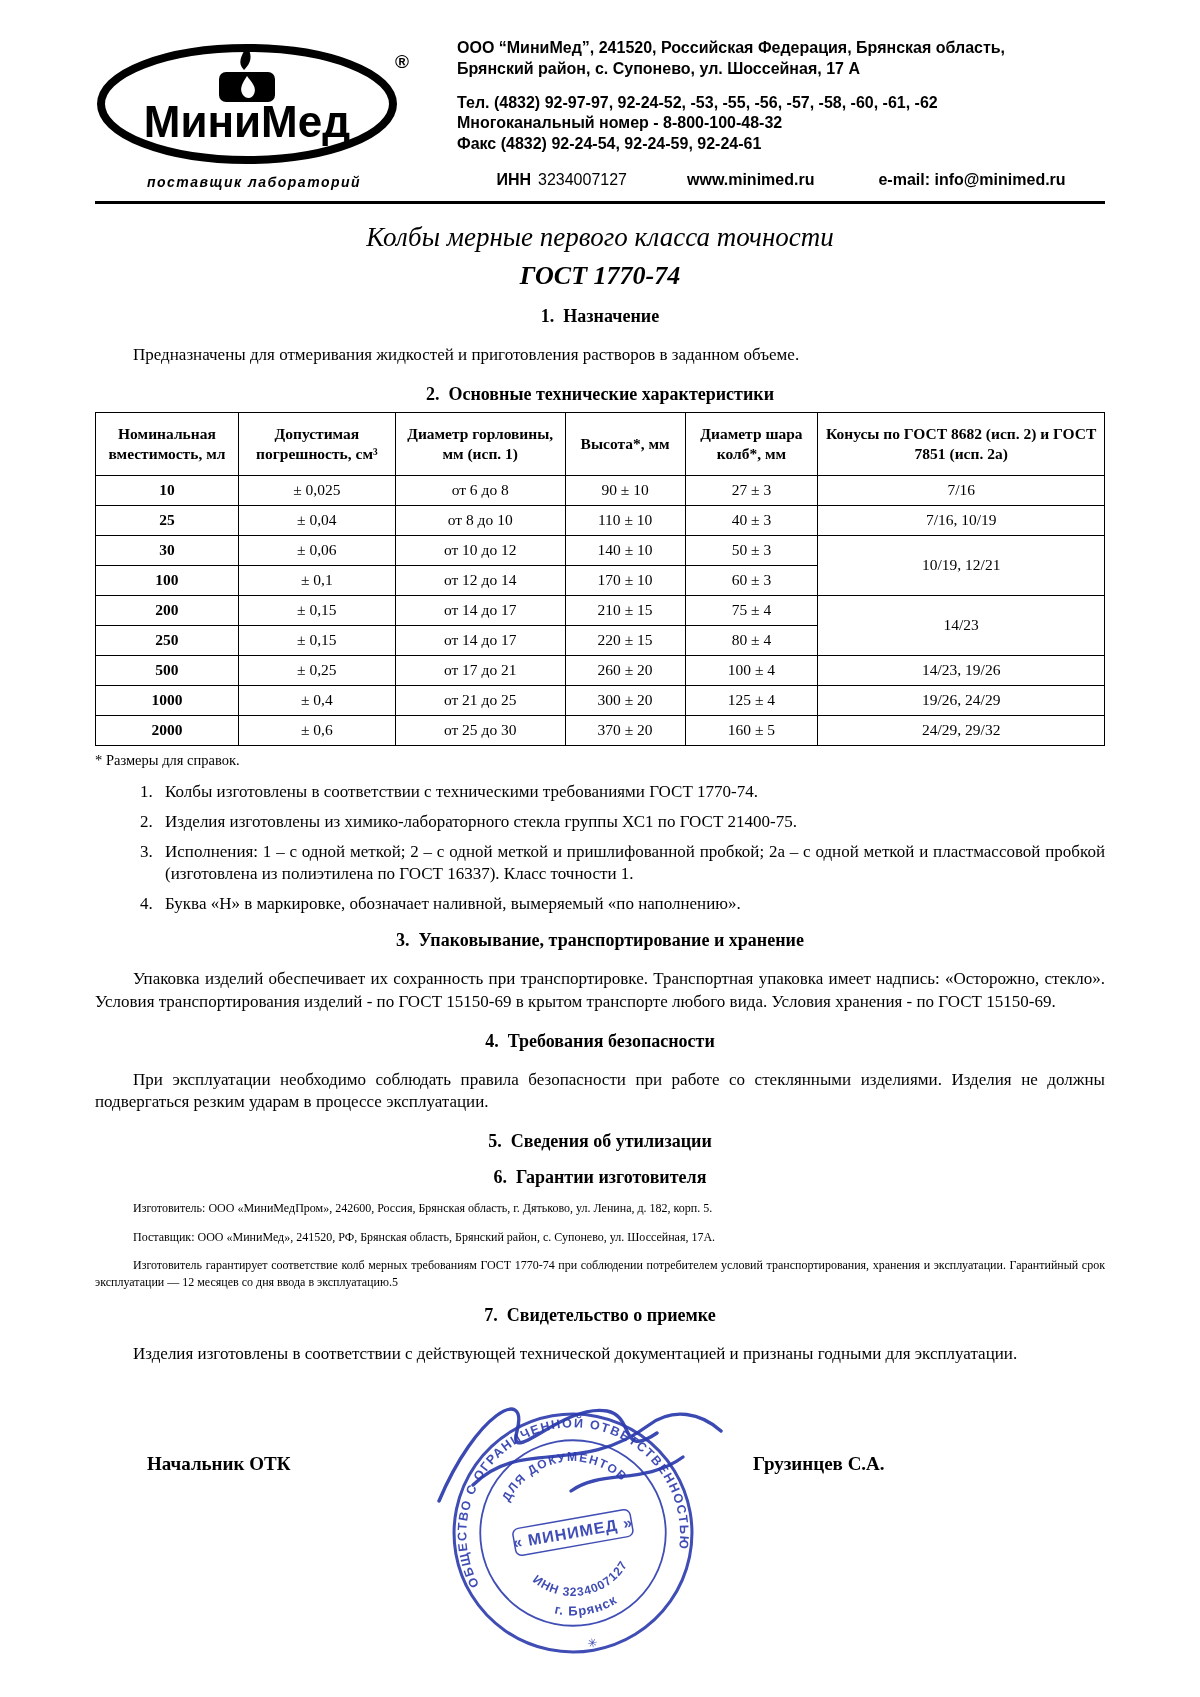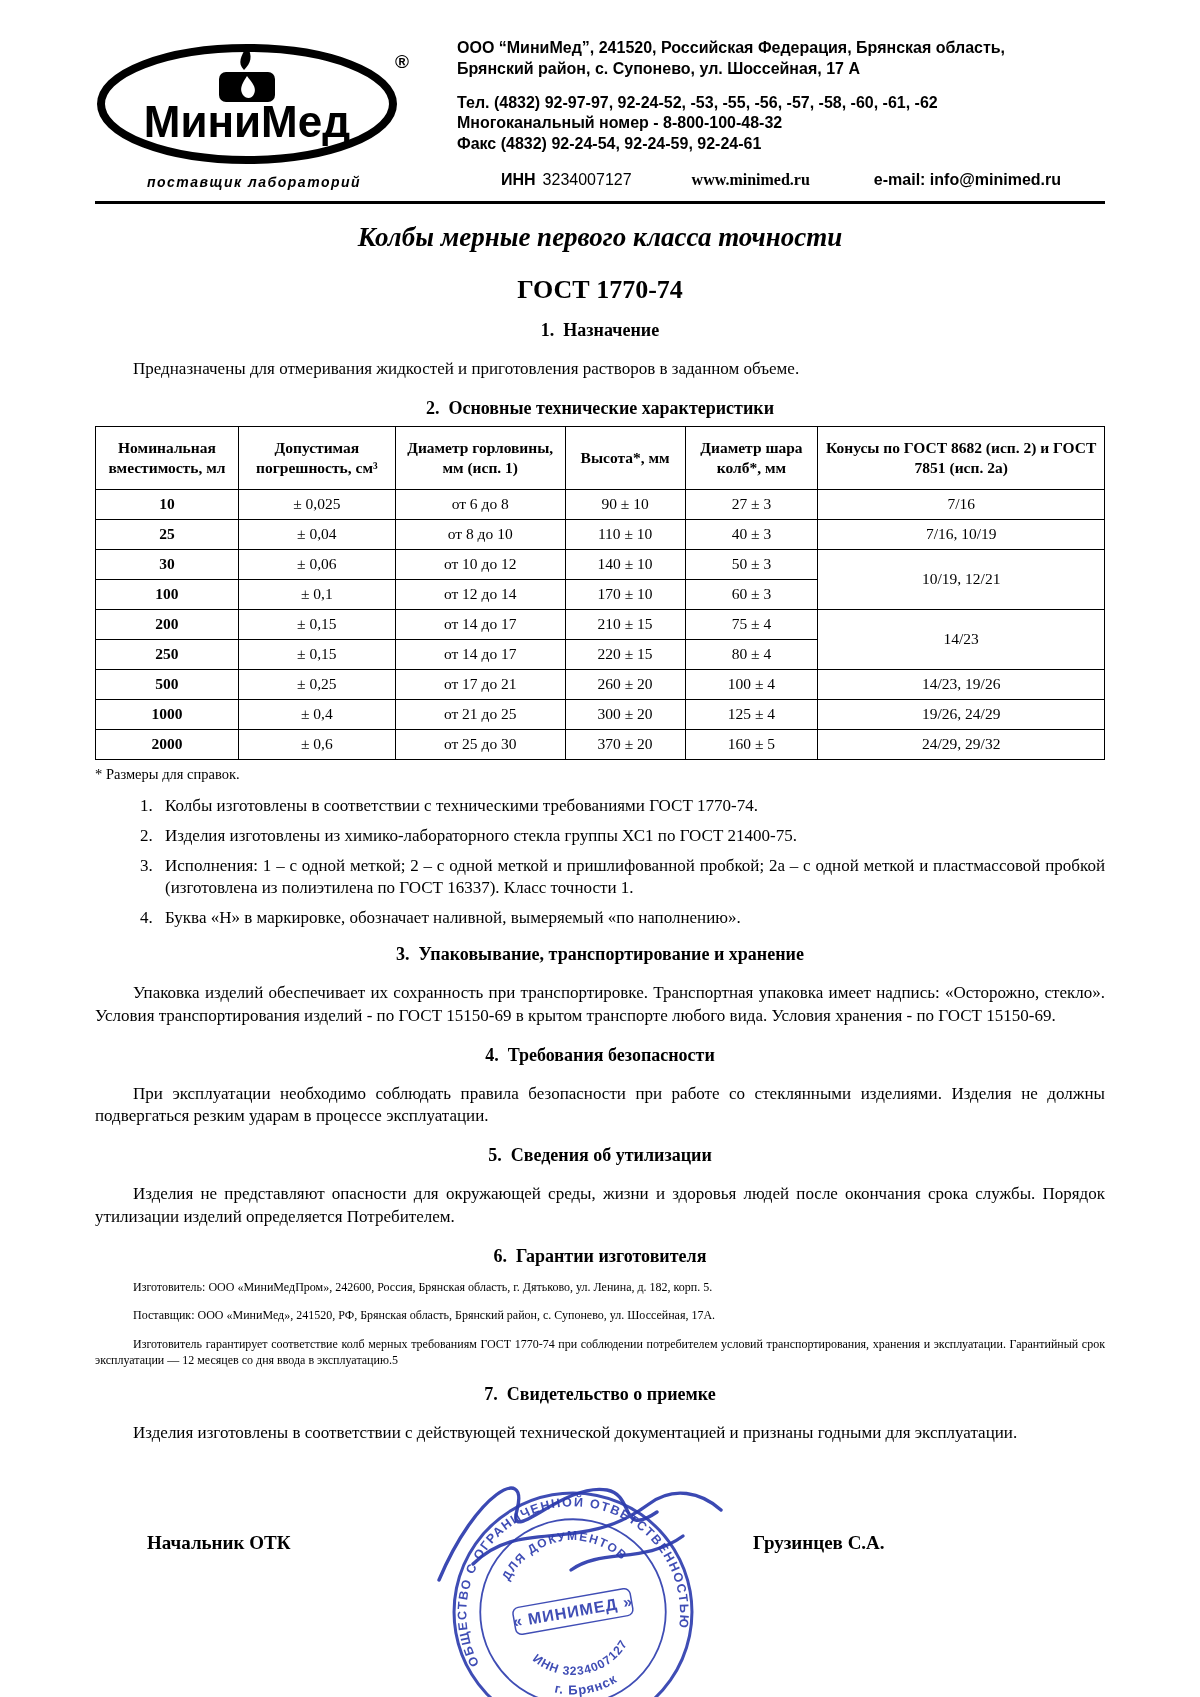--- a/index.html
+++ b/index.html
@@ -8,29 +8,29 @@
 
   
   .header{display:flex;align-items:flex-start;}
   .logo-block{width:318px;flex:0 0 auto;text-align:center;padding-top:10px;}
   .logo-tagline{font-family:"Liberation Sans",sans-serif;font-weight:700;font-style:italic;font-size:14px;letter-spacing:1.5px;margin-top:2px;}
   .contact-block{font-family:"Liberation Sans",sans-serif;font-weight:700;font-size:16px;line-height:1.3;padding-left:44px;padding-top:8px;flex:1;}
   .addr{margin-bottom:13px;}
   .phones{margin-bottom:15px;}
   .inn-line{display:flex;align-items:baseline;white-space:nowrap;justify-content:center;}
   .inn-value{font-weight:400;margin-left:7px;}
-  .inn-line .website{margin-left:60px;font-family:Liberation Serif, serif;}
+  .inn-line .website{margin-left:60px;}
   .inn-line .email{margin-left:64px;}
   .rule{border:none;border-top:3px solid #000;margin:10px 0 0 0;}
 
   
   .title-block{text-align:center;margin-top:18px;}
   .doc-type{font-size:22px;font-weight:700;}
-  .product-title{font-size:27px;font-weight:700;font-style:italic;margin-top:12px;}
-  .gost-title{font-size:26px;font-weight:700;margin-top:22px;}
+  .product-title{font-size:27px;font-weight:400;font-style:italic;margin-top:12px;}
+  .gost-title{font-size:26px;font-weight:700;font-style:italic;margin-top:8px;}
   .sec-heading{text-align:center;font-weight:700;font-size:18px;margin-top:15px;margin-bottom:7px;}
   .para{font-size:17px;line-height:1.34;text-align:justify;text-indent:38px;}
 
   
   table.spec{width:100%;border-collapse:collapse;margin-top:6px;}
   .spec th,.spec td{border:1.6px solid #000;text-align:center;vertical-align:middle;font-size:15.5px;padding:2px 6px;}
   .spec th{font-weight:700;height:58px;line-height:1.25;}
   .spec td{height:25px;}
   .spec td.cap{font-weight:700;}
   .footnote{font-size:14.5px;margin-top:6px;}
@@ -202,21 +202,20 @@
     <li>Буква «Н» в маркировке, обозначает наливной, вымеряемый «по наполнению».</li>
   </ol>
 
   <div class="sec-heading">3.&nbsp; Упаковывание, транспортирование и хранение</div>
   <p class="para">Упаковка изделий обеспечивает их сохранность при транспортировке. Транспортная упаковка имеет надпись: «Осторожно, стекло». Условия транспортирования изделий - по ГОСТ 15150-69 в крытом транспорте любого вида. Условия хранения - по ГОСТ 15150-69.</p>
 
   <div class="sec-heading">4.&nbsp; Требования безопасности</div>
   <p class="para">При эксплуатации необходимо соблюдать правила безопасности при работе со стеклянными изделиями. Изделия не должны подвергаться резким ударам в процессе эксплуатации.</p>
 
   <div class="sec-heading">5.&nbsp; Сведения об утилизации</div>
-  <p class="para">Изделия не представляют опасности для окружающей среды, жизни и здоровья людей после окончания срока службы. Порядок утилизации изделий определяется Потребителем.</p>
 
   <div class="sec-heading">6.&nbsp; Гарантии изготовителя</div>
   <p class="sec6-para">Изготовитель: ООО «МиниМедПром», 242600, Россия, Брянская область, г. Дятьково, ул. Ленина, д. 182, корп. 5.</p>
   <p class="sec6-para">Поставщик: ООО «МиниМед», 241520, РФ, Брянская область, Брянский район, с. Супонево, ул. Шоссейная, 17А.</p>
   <p class="sec6-para">Изготовитель гарантирует соответствие колб мерных требованиям ГОСТ 1770-74 при соблюдении потребителем условий транспортирования, хранения и эксплуатации. Гарантийный срок эксплуатации — 12 месяцев со дня ввода в эксплуатацию.5</p>
 
   <div class="sec-heading">7.&nbsp; Свидетельство о приемке</div>
   <p class="para">Изделия изготовлены в соответствии с действующей технической документацией и признаны годными для эксплуатации.</p>
 
   <div class="sig-area">

